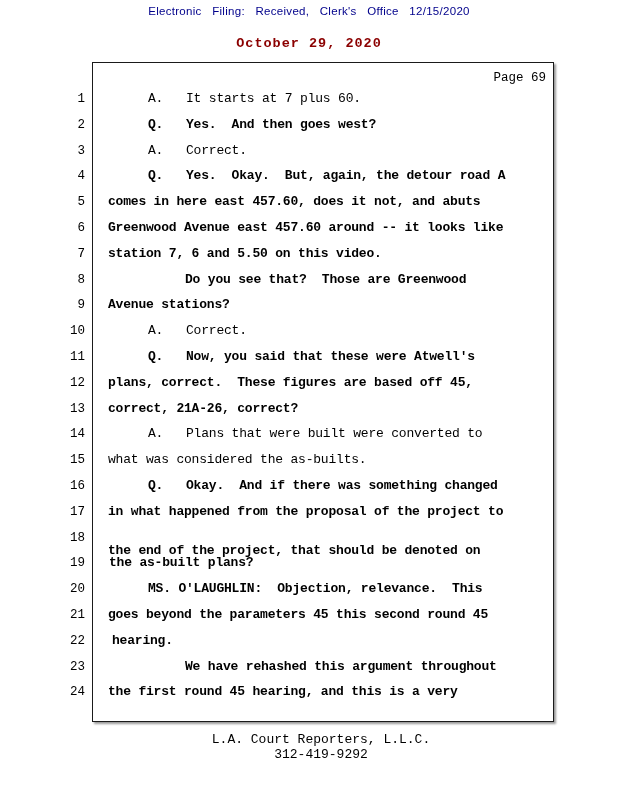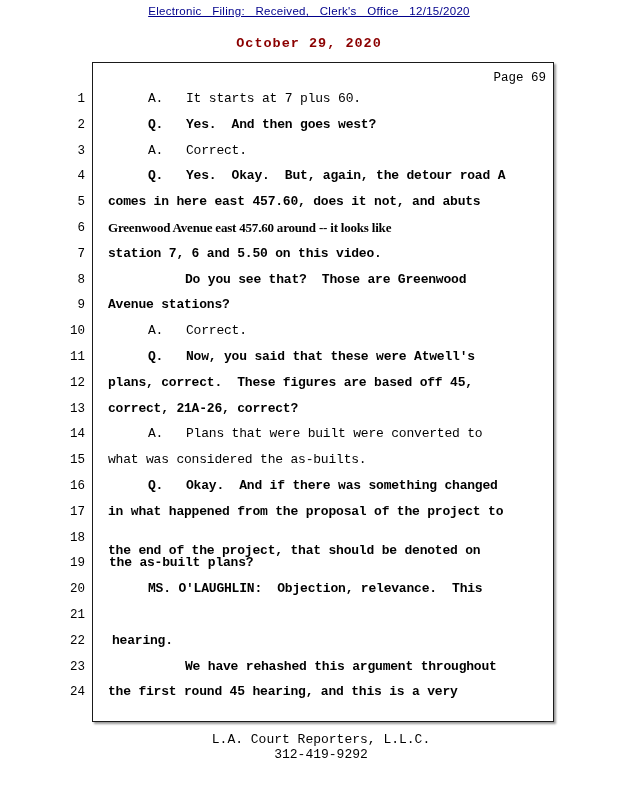--- a/index.html
+++ b/index.html
@@ -33,21 +33,21 @@
   .ltext { margin-left:23px; font-size:13px; white-space:pre; letter-spacing:-0.2px; }
   .ltext.b { font-weight:bold; }
   .footer {
     position:absolute; top:733px; left:12px; width:100%;
     text-align:center; font-size:13px; line-height:14.5px;
   }
 </style>
 </head>
 <body>
 
-<div class="filing" style="color: rgb(0, 0, 139); text-decoration: underline;">Electronic Filing: Received, Clerk's Office 12/15/2020</div>
+<div class="filing" style="color: rgb(0, 0, 139);">Electronic Filing: Received, Clerk's Office 12/15/2020</div>
 
 <div class="dateline" style="color: rgb(139, 0, 0);">October 29, 2020</div>
 
 <div class="page-box"></div>
 
 <div class="page-label">Page 69</div>
 
 <div class="lines">
     <div class="row">
       <div class="lnum">1</div>
@@ -64,21 +64,21 @@
     <div class="row">
       <div class="lnum">4</div>
       <div class="ltext b" style="padding-left: 40px;">Q.   Yes.  Okay.  But, again, the detour road A</div>
     </div>
     <div class="row">
       <div class="lnum">5</div>
       <div class="ltext b" style="padding-left: 0px;">comes in here east 457.60, does it not, and abuts</div>
     </div>
     <div class="row">
       <div class="lnum">6</div>
-      <div class="ltext b" style="padding-left: 0px; font-family: Liberation Serif, serif;">Greenwood Avenue east 457.60 around -- it looks like</div>
+      <div class="ltext b" style="padding-left: 0px;">Greenwood Avenue east 457.60 around -- it looks like</div>
     </div>
     <div class="row">
       <div class="lnum">7</div>
       <div class="ltext b" style="padding-left: 0px;">station 7, 6 and 5.50 on this video.</div>
     </div>
     <div class="row">
       <div class="lnum">8</div>
       <div class="ltext b" style="padding-left: 77px;">Do you see that?  Those are Greenwood</div>
     </div>
     <div class="row">
@@ -124,20 +124,21 @@
     <div class="row">
       <div class="lnum">19</div>
       <div class="ltext b" style="padding-left: 0px; margin-left: 24px;">the as-built plans?</div>
     </div>
     <div class="row">
       <div class="lnum">20</div>
       <div class="ltext b" style="padding-left: 40px;">MS. O'LAUGHLIN:  Objection, relevance.  This</div>
     </div>
     <div class="row">
       <div class="lnum">21</div>
+      <div class="ltext b" style="padding-left: 0px;">goes beyond the parameters 45 this second round 45</div>
     </div>
     <div class="row">
       <div class="lnum">22</div>
       <div class="ltext b" style="padding-left: 4px;">hearing.</div>
     </div>
     <div class="row">
       <div class="lnum">23</div>
       <div class="ltext b" style="padding-left: 77px;">We have rehashed this argument throughout</div>
     </div>
     <div class="row">

